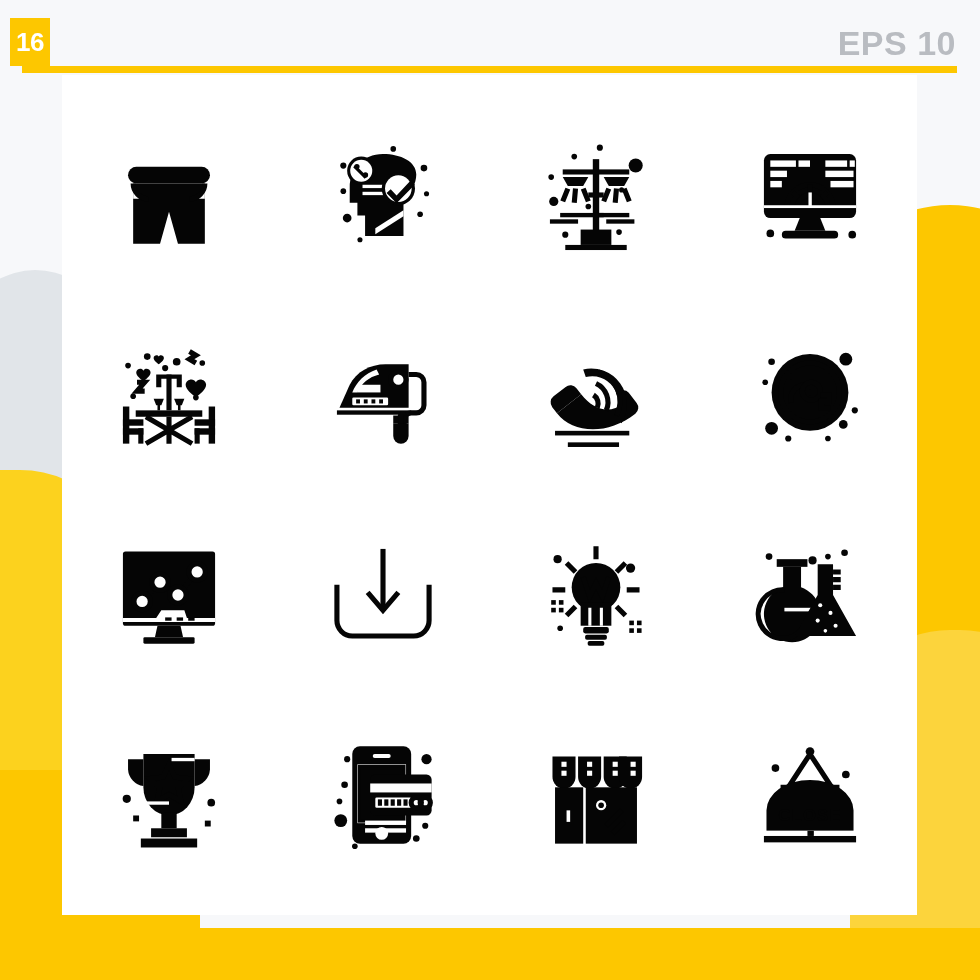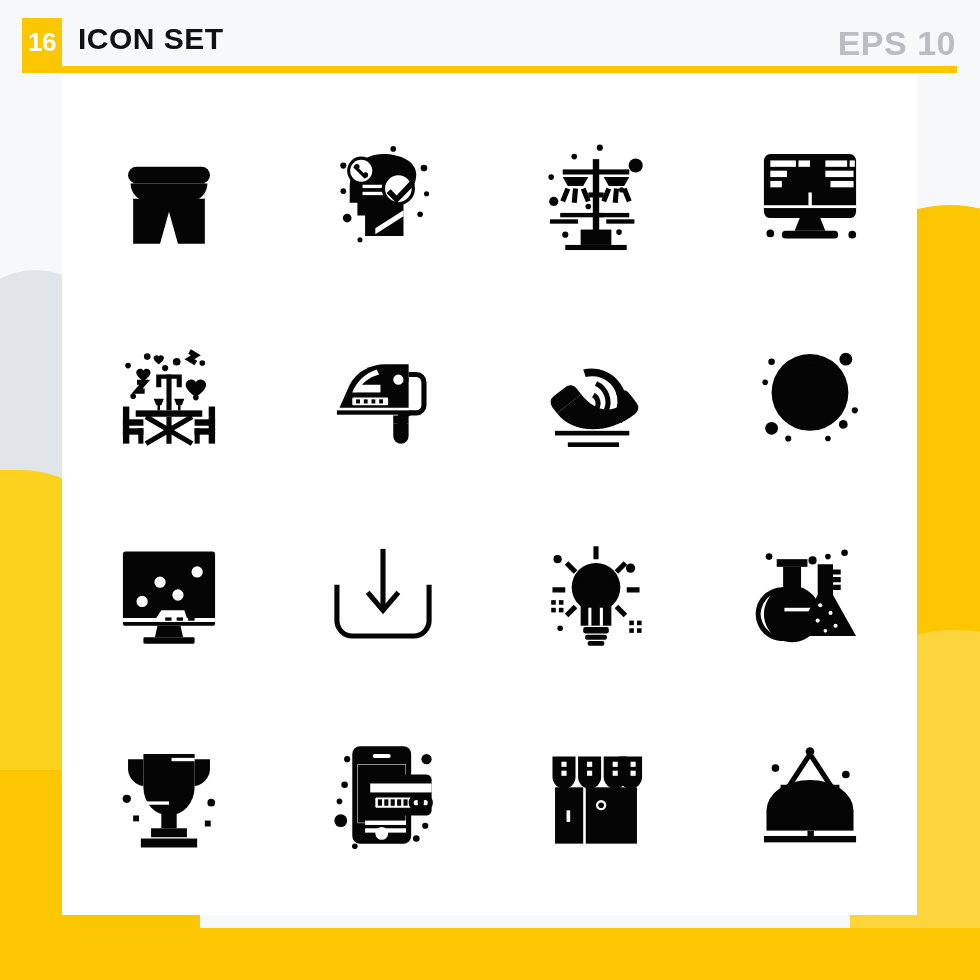--- a/index.html
+++ b/index.html
@@ -94,21 +94,21 @@
   .header-rule {
     position: absolute;
     left: 22px;
     top: 66px;
     width: 935px;
     height: 7px;
     background: #fdc700;
   }
   .badge {
     position: absolute;
-    left: 22px;
+    left: 10px;
     top: 18px;
     width: 40px;
     height: 48px;
     background: #fdc700;
     color: #ffffff;
     font-size: 26px;
     font-weight: bold;
     line-height: 48px;
     text-align: center;
     letter-spacing: -0.5px;
@@ -174,21 +174,20 @@
   <div class="blob blob-gray-left"></div>
   <div class="blob blob-yellow-left"></div>
   <div class="blob blob-yellow-left-2"></div>
   <div class="blob blob-yellow-right"></div>
   <div class="blob blob-yellow-right-2"></div>
   <div class="blob blob-yellow-bottom"></div>
   <div class="blob blob-yellow-bottom-left"></div>
 
   <div class="header">
     <div class="badge">16</div>
-    <div class="title">ICON SET</div>
     <div class="eps">EPS 10</div>
     <div class="header-rule"></div>
   </div>
 
   <div class="card"></div>
 
   <div class="grid">
 
     <div class="cell">
       <svg viewBox="0 0 100 100">

